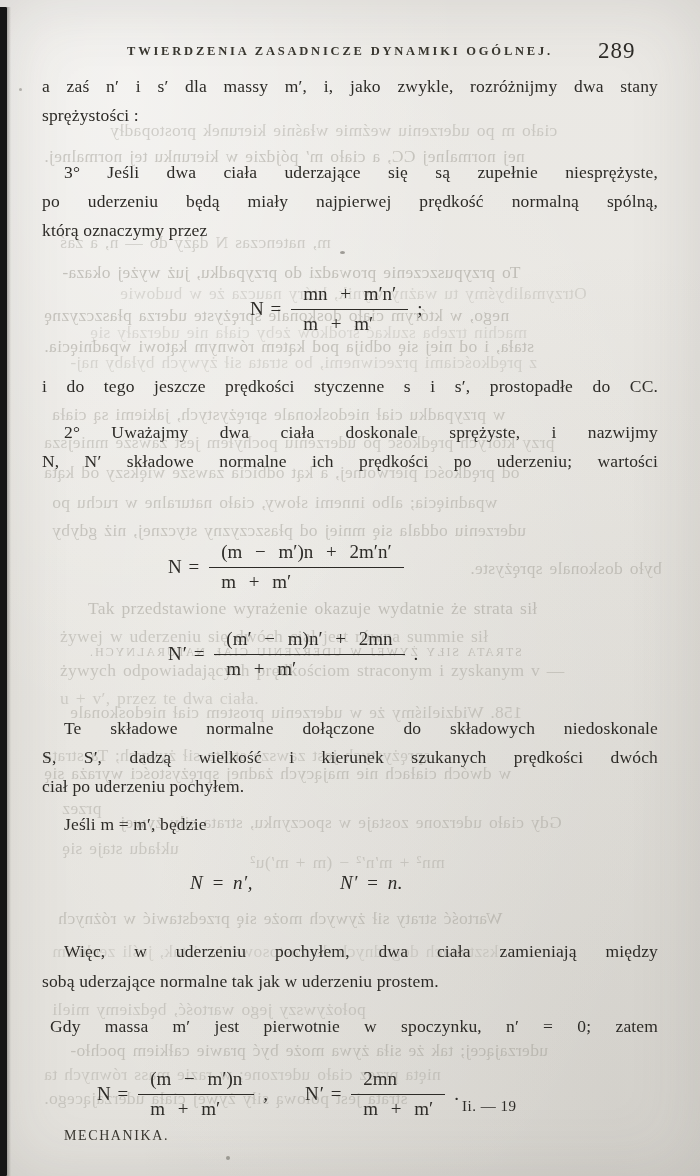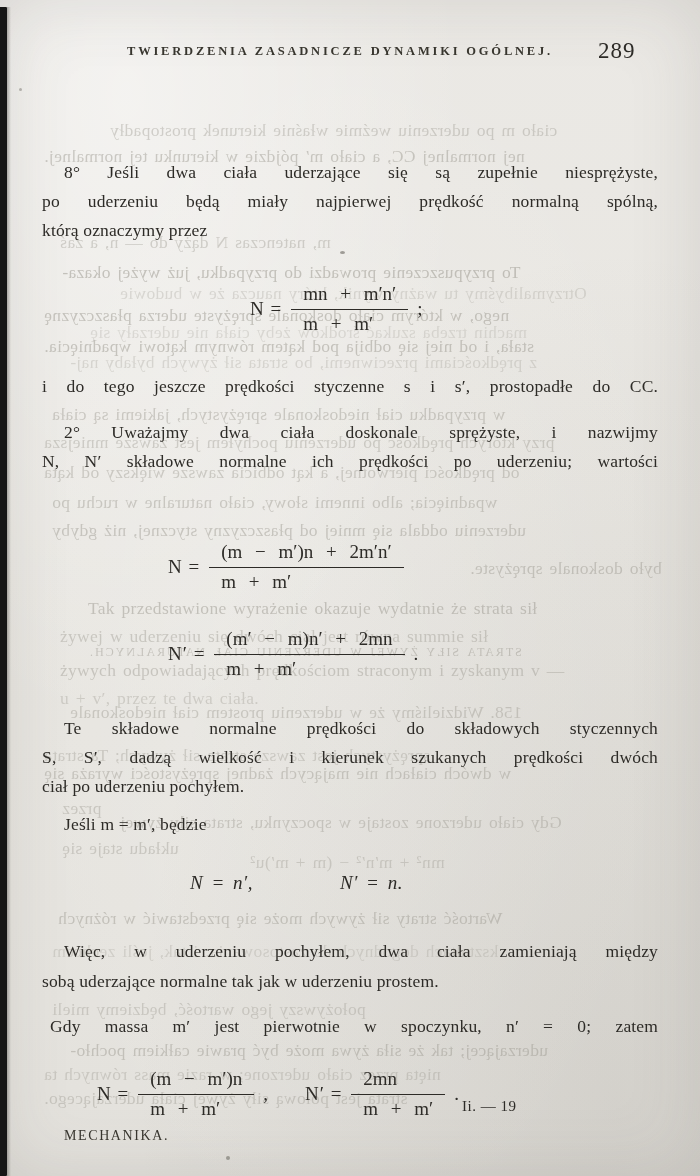--- a/index.html
+++ b/index.html
@@ -104,23 +104,27 @@
       <span class="ghost-line mir" style="left: 70px; top: 1040px; opacity: 0.44;">uderzającej; tak że siła żywa może być prawie całkiem pochło-</span>
       <span class="ghost-line mir" style="left: 44px; top: 1064px; opacity: 0.34;">nięta przez ciało uderzone; w razie mass równych ta</span>
       <span class="ghost-line mir" style="left: 44px; top: 1088px; opacity: 0.38;">strata jest połową siły żywej ciała uderzającego.</span>
     </div>
 
   <div class="print">
 
     <div class="running-title">TWIERDZENIA ZASADNICZE DYNAMIKI OGÓLNEJ.</div>
     <div class="page-number">289</div>
 
+    <div class="para" style="top:72px">
+      <div class="line fill">a zaś n′ i s′ dla massy m′, i, jako zwykle, rozróżnijmy dwa stany</div>
+      <div class="line">sprężystości :</div>
+    </div>
 
     <div class="para" style="top:158px">
-      <div class="line fill ind">8° Jeśli dwa ciała uderzające się są zupełnie niesprężyste,</div>
+      <div class="line fill ind">3° Jeśli dwa ciała uderzające się są zupełnie niesprężyste,</div>
       <div class="line fill">po uderzeniu będą miały najpierwej prędkość normalną spólną,</div>
       <div class="line">którą oznaczymy przez</div>
     </div>
 
     <div class="formula" style="left:250px;top:283px">
       <span class="f-lhs">N =</span>
       <span class="frac">
         <span class="f-num">mn + m′n′</span>
         <span class="f-den">m + m′</span>
       </span>
@@ -148,21 +152,21 @@
     <div class="formula" style="left:168px;top:628px">
       <span class="f-lhs">N′ =</span>
       <span class="frac">
         <span class="f-num">(m′ − m)n′ + 2mn</span>
         <span class="f-den">m + m′</span>
       </span>
       <span class="f-suf">.</span>
     </div>
 
     <div class="para" style="top:714px">
-      <div class="line fill ind">Te składowe normalne prędkości do składowych styczennych</div>
+      <div class="line fill ind">Te składowe normalne dołączone do składowych niedoskonale</div>
       <div class="line fill">S, S′, dadzą wielkość i kierunek szukanych prędkości dwóch</div>
       <div class="line">ciał po uderzeniu pochyłem.</div>
     </div>
 
     <div class="para" style="top:810px">
       <div class="line ind">Jeśli m = m′, będzie</div>
     </div>
 
     <div class="formula" style="left:190px;top:872px">
       <span class="f-inline">N = n′,</span>

